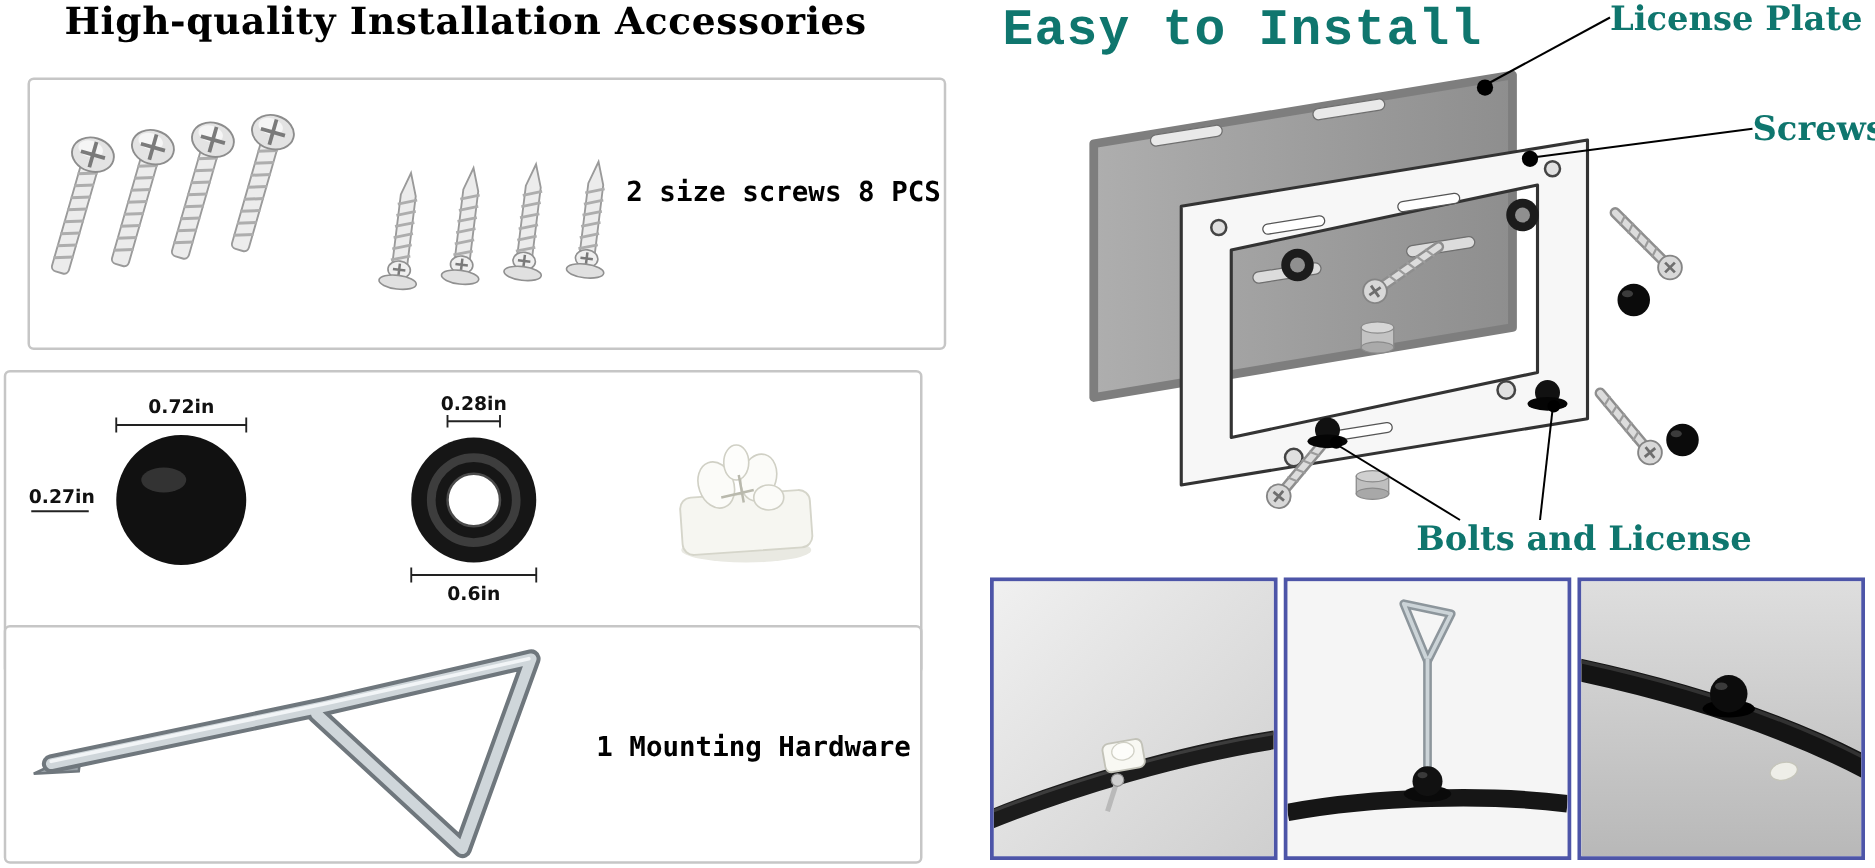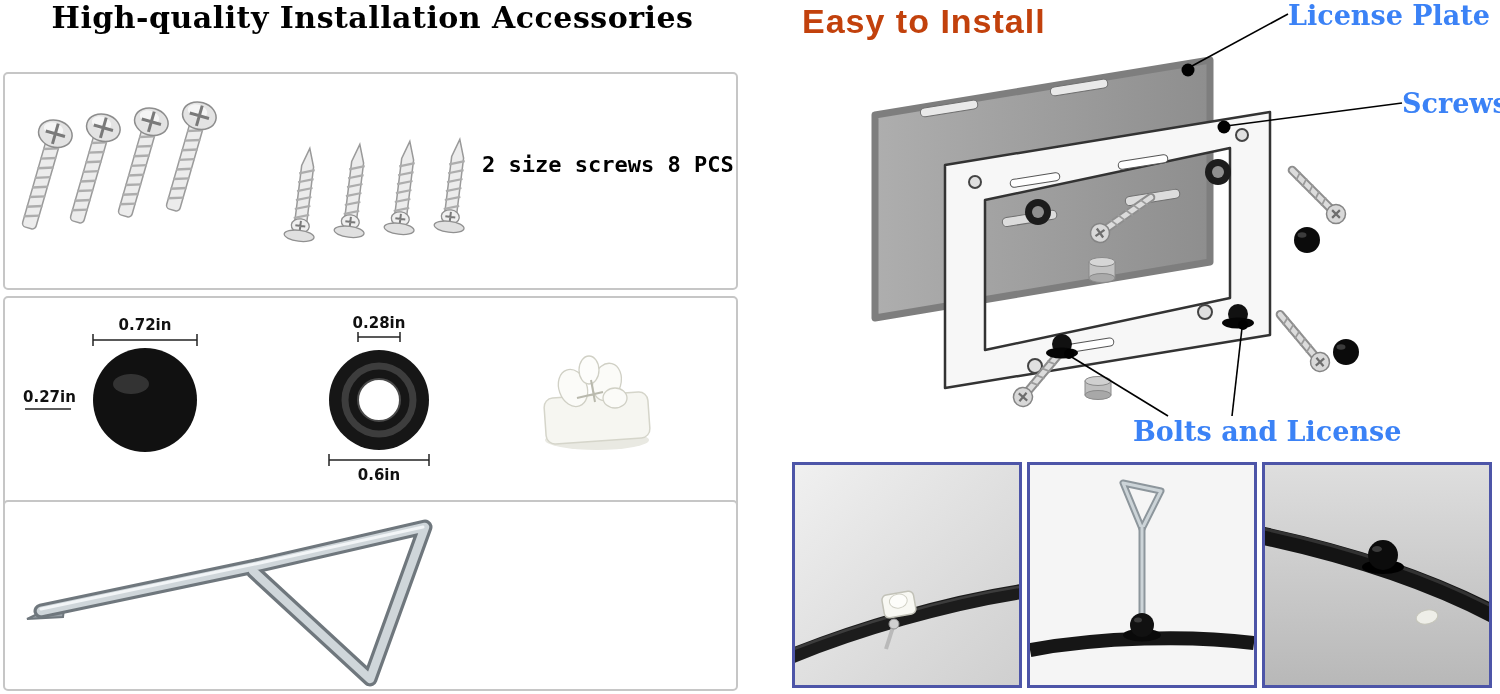--- a/index.html
+++ b/index.html
@@ -4,31 +4,31 @@
 <style>
   * { margin:0; padding:0; box-sizing:border-box; }
   html,body { background:#ffffff; }
   body { font-family:"DejaVu Sans", sans-serif; }
   #canvas { position:relative; width:1500px; height:694px; background:#fff; overflow:hidden;padding-left:16px; }
 
   
   .left-title { position:absolute; left:0; top:0; width:745px; text-align:center;
     font-family:"DejaVu Serif", serif; font-weight:bold; font-size:30px; color:#000; letter-spacing:.5px; }
   .box { position:absolute; left:3px; width:735px; border:2px solid #c6c6c6; border-radius:5px; background:#fff; }
-  #box-screws { top:72px; height:218px; }
+  #box-screws { top:62px; height:218px;margin-left:19px; }
   #box-caps   { top:296px; height:244px; }
   #box-hook   { top:500px; height:191px; }
   .mono-label { position:absolute; font-family:"DejaVu Sans Mono", monospace; font-weight:bold;
     font-size:22px; color:#000; white-space:nowrap; }
 
   
-  .right-title { position:absolute; left:802px; top:2px; font-family:Liberation Sans, sans-serif;
-    font-weight:bold; font-size:34px; color:#c2410c; letter-spacing:1px; }
+  .right-title { position:absolute; left:802px; top:2px; font-family:Liberation Mono, monospace;
+    font-weight:bold; font-size:41px; color:#0f766e; letter-spacing:1px; }
   .callout { position:absolute; font-family:"DejaVu Serif", serif; font-weight:bold;
-    font-size:27px; color:#3b82f6; white-space:nowrap; }
+    font-size:27px; color:#0f766e; white-space:nowrap; }
   #label-license { left:1288px; top:0px; }
   #label-frame   { left:1402px; top:88px; }
   #label-bolts   { left:1133px; top:416px; }
 
   .photo { position:absolute; top:462px; width:230px; height:226px;
     border:3px solid #4d55a8; background:#eee; overflow:hidden; }
   #photo-1 { left:792px; }
   #photo-2 { left:1027px; }
   #photo-3 { left:1262px; }
 
@@ -141,20 +141,21 @@
     </svg>
   </div>
 
   <div class="box" id="box-hook">
     <svg width="460" height="182" style="position:absolute;left:20px;top:5px;">
       <polygon points="2,112 40,94 38,110" fill="#9aa2a8" stroke="#6f777d" stroke-width="2"></polygon>
       <path d="M16,104 L235,58 L400,20 L345,172 L228,64" fill="none" stroke="#6f777d" stroke-width="15" stroke-linejoin="round" stroke-linecap="round"></path>
       <path d="M16,104 L235,58 L400,20 L345,172 L228,64" fill="none" stroke="#cfd6da" stroke-width="8.5" stroke-linejoin="round" stroke-linecap="round"></path>
       <path d="M16,102 L235,56 L398,20" fill="none" stroke="#f2f5f7" stroke-width="3" stroke-linejoin="round" stroke-linecap="round"></path>
     </svg>
+    <div class="mono-label" style="left:472px; top:84px;">1 Mounting Hardware</div>
   </div>
 
   <div class="right-title">Easy to Install</div>
   <div class="callout" id="label-license">License Plate</div>
   <div class="callout" id="label-frame">Screws</div>
   <div class="callout" id="label-bolts">Bolts and License</div>
 
   <svg width="720" height="460" style="position:absolute;left:780px;top:0;">
     <defs>
       <linearGradient id="plateG" x1="0" y1="0" x2="1" y2="0">

